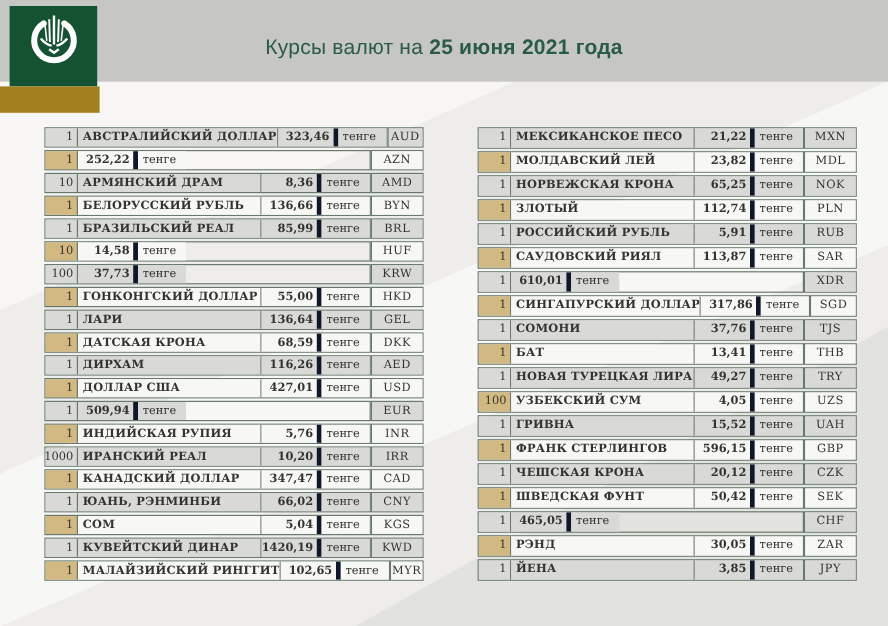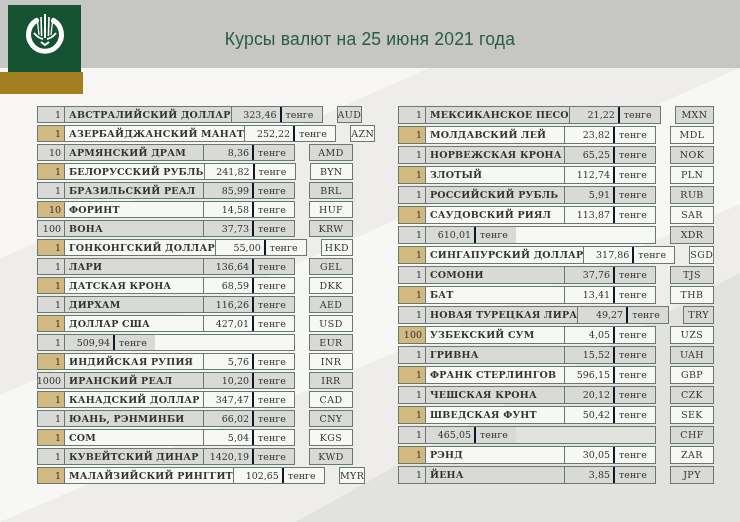--- a/index.html
+++ b/index.html
@@ -40,21 +40,21 @@
     position: absolute; left: 0; top: 0; width: 740px; height: 68px;
     display: flex; justify-content: center; align-items: flex-start;
   }
   .title {
     margin-top: 29px;
     font-size: 17.5px;
     color: #2a5c45;
     letter-spacing: 0.2px;
     white-space: pre;
   }
-  .title .date { font-weight: normal; }
+  .title .date { font-weight: bold; }
 
   
   .logo-green {
     position: absolute; left: 8px; top: 5px; width: 73px; height: 67px;
     background: #155231;
     display: flex; align-items: center; justify-content: center;
   }
   .logo-gold {
     position: absolute; left: 0; top: 72px; width: 83px; height: 22px;
     background: #a3801f;
@@ -69,31 +69,31 @@
   .rates-table.right { left: 398px; }
 
   .row { display: flex; height: 17px; }
   .rates-table.right .row { height: 17.9px; }
 
   .grp {
     display: flex; border: 1px solid #687a6d; box-sizing: border-box;
     align-items: stretch;
   }
   .grp.main { flex: 1; }
-  .grp.codebox { width: 44px; margin-left: 14px; }
+  .grp.codebox { width: 44px; margin-left: 0; }
 
   .cell {
     display: flex; align-items: center; box-sizing: border-box;
     font-family: "DejaVu Serif", "Liberation Serif", serif;
     font-size: 9.5px; color: #33332f;
     overflow: hidden; white-space: nowrap;
   }
   .cell.qty  { width: 27px; justify-content: flex-end; padding-right: 3px; border-right: 1px solid #687a6d; }
   .cell.name { flex: 1; padding-left: 4px; border-right: 1px solid #687a6d; letter-spacing: 0.2px; font-weight: bold; }
-  .cell.rate { width: 50px; justify-content: flex-end; padding-right: 3px; border-right: 2px solid #0f172a; }
+  .cell.rate { width: 50px; justify-content: flex-end; padding-right: 3px; border-right: 4px solid #0f172a; font-weight: bold; }
   .cell.unit { width: 40px; padding-left: 4px; }
   .cell.code { width: 100%; justify-content: center; letter-spacing: 0.4px; }
 
   
   .row:nth-child(odd)  .cell { background: #d9d9d7; }
   .row:nth-child(even) .cell { background: #f7f7f5; }
   .row:nth-child(even) .cell.qty { background: #d2b881; }
 </style>
 </head>
 <body>
@@ -138,21 +138,20 @@
       <div class="cell unit">тенге</div>
     </div>
     <div class="grp codebox">
       <div class="cell code">AUD</div>
     </div>
   </div>
 
   <div class="row">
     <div class="grp main">
       <div class="cell qty">1</div>
-      <div class="cell name">АЗЕРБАЙДЖАНСКИЙ МАНАТ</div>
       <div class="cell rate">252,22</div>
       <div class="cell unit">тенге</div>
     </div>
     <div class="grp codebox">
       <div class="cell code">AZN</div>
     </div>
   </div>
 
   <div class="row">
     <div class="grp main">
@@ -163,21 +162,21 @@
     </div>
     <div class="grp codebox">
       <div class="cell code">AMD</div>
     </div>
   </div>
 
   <div class="row">
     <div class="grp main">
       <div class="cell qty">1</div>
       <div class="cell name">БЕЛОРУССКИЙ РУБЛЬ</div>
-      <div class="cell rate">241,82</div>
+      <div class="cell rate">136,66</div>
       <div class="cell unit">тенге</div>
     </div>
     <div class="grp codebox">
       <div class="cell code">BYN</div>
     </div>
   </div>
 
   <div class="row">
     <div class="grp main">
       <div class="cell qty">1</div>
@@ -186,33 +185,31 @@
       <div class="cell unit">тенге</div>
     </div>
     <div class="grp codebox">
       <div class="cell code">BRL</div>
     </div>
   </div>
 
   <div class="row">
     <div class="grp main">
       <div class="cell qty">10</div>
-      <div class="cell name">ФОРИНТ</div>
       <div class="cell rate">14,58</div>
       <div class="cell unit">тенге</div>
     </div>
     <div class="grp codebox">
       <div class="cell code">HUF</div>
     </div>
   </div>
 
   <div class="row">
     <div class="grp main">
       <div class="cell qty">100</div>
-      <div class="cell name">ВОНА</div>
       <div class="cell rate">37,73</div>
       <div class="cell unit">тенге</div>
     </div>
     <div class="grp codebox">
       <div class="cell code">KRW</div>
     </div>
   </div>
 
   <div class="row">
     <div class="grp main">

